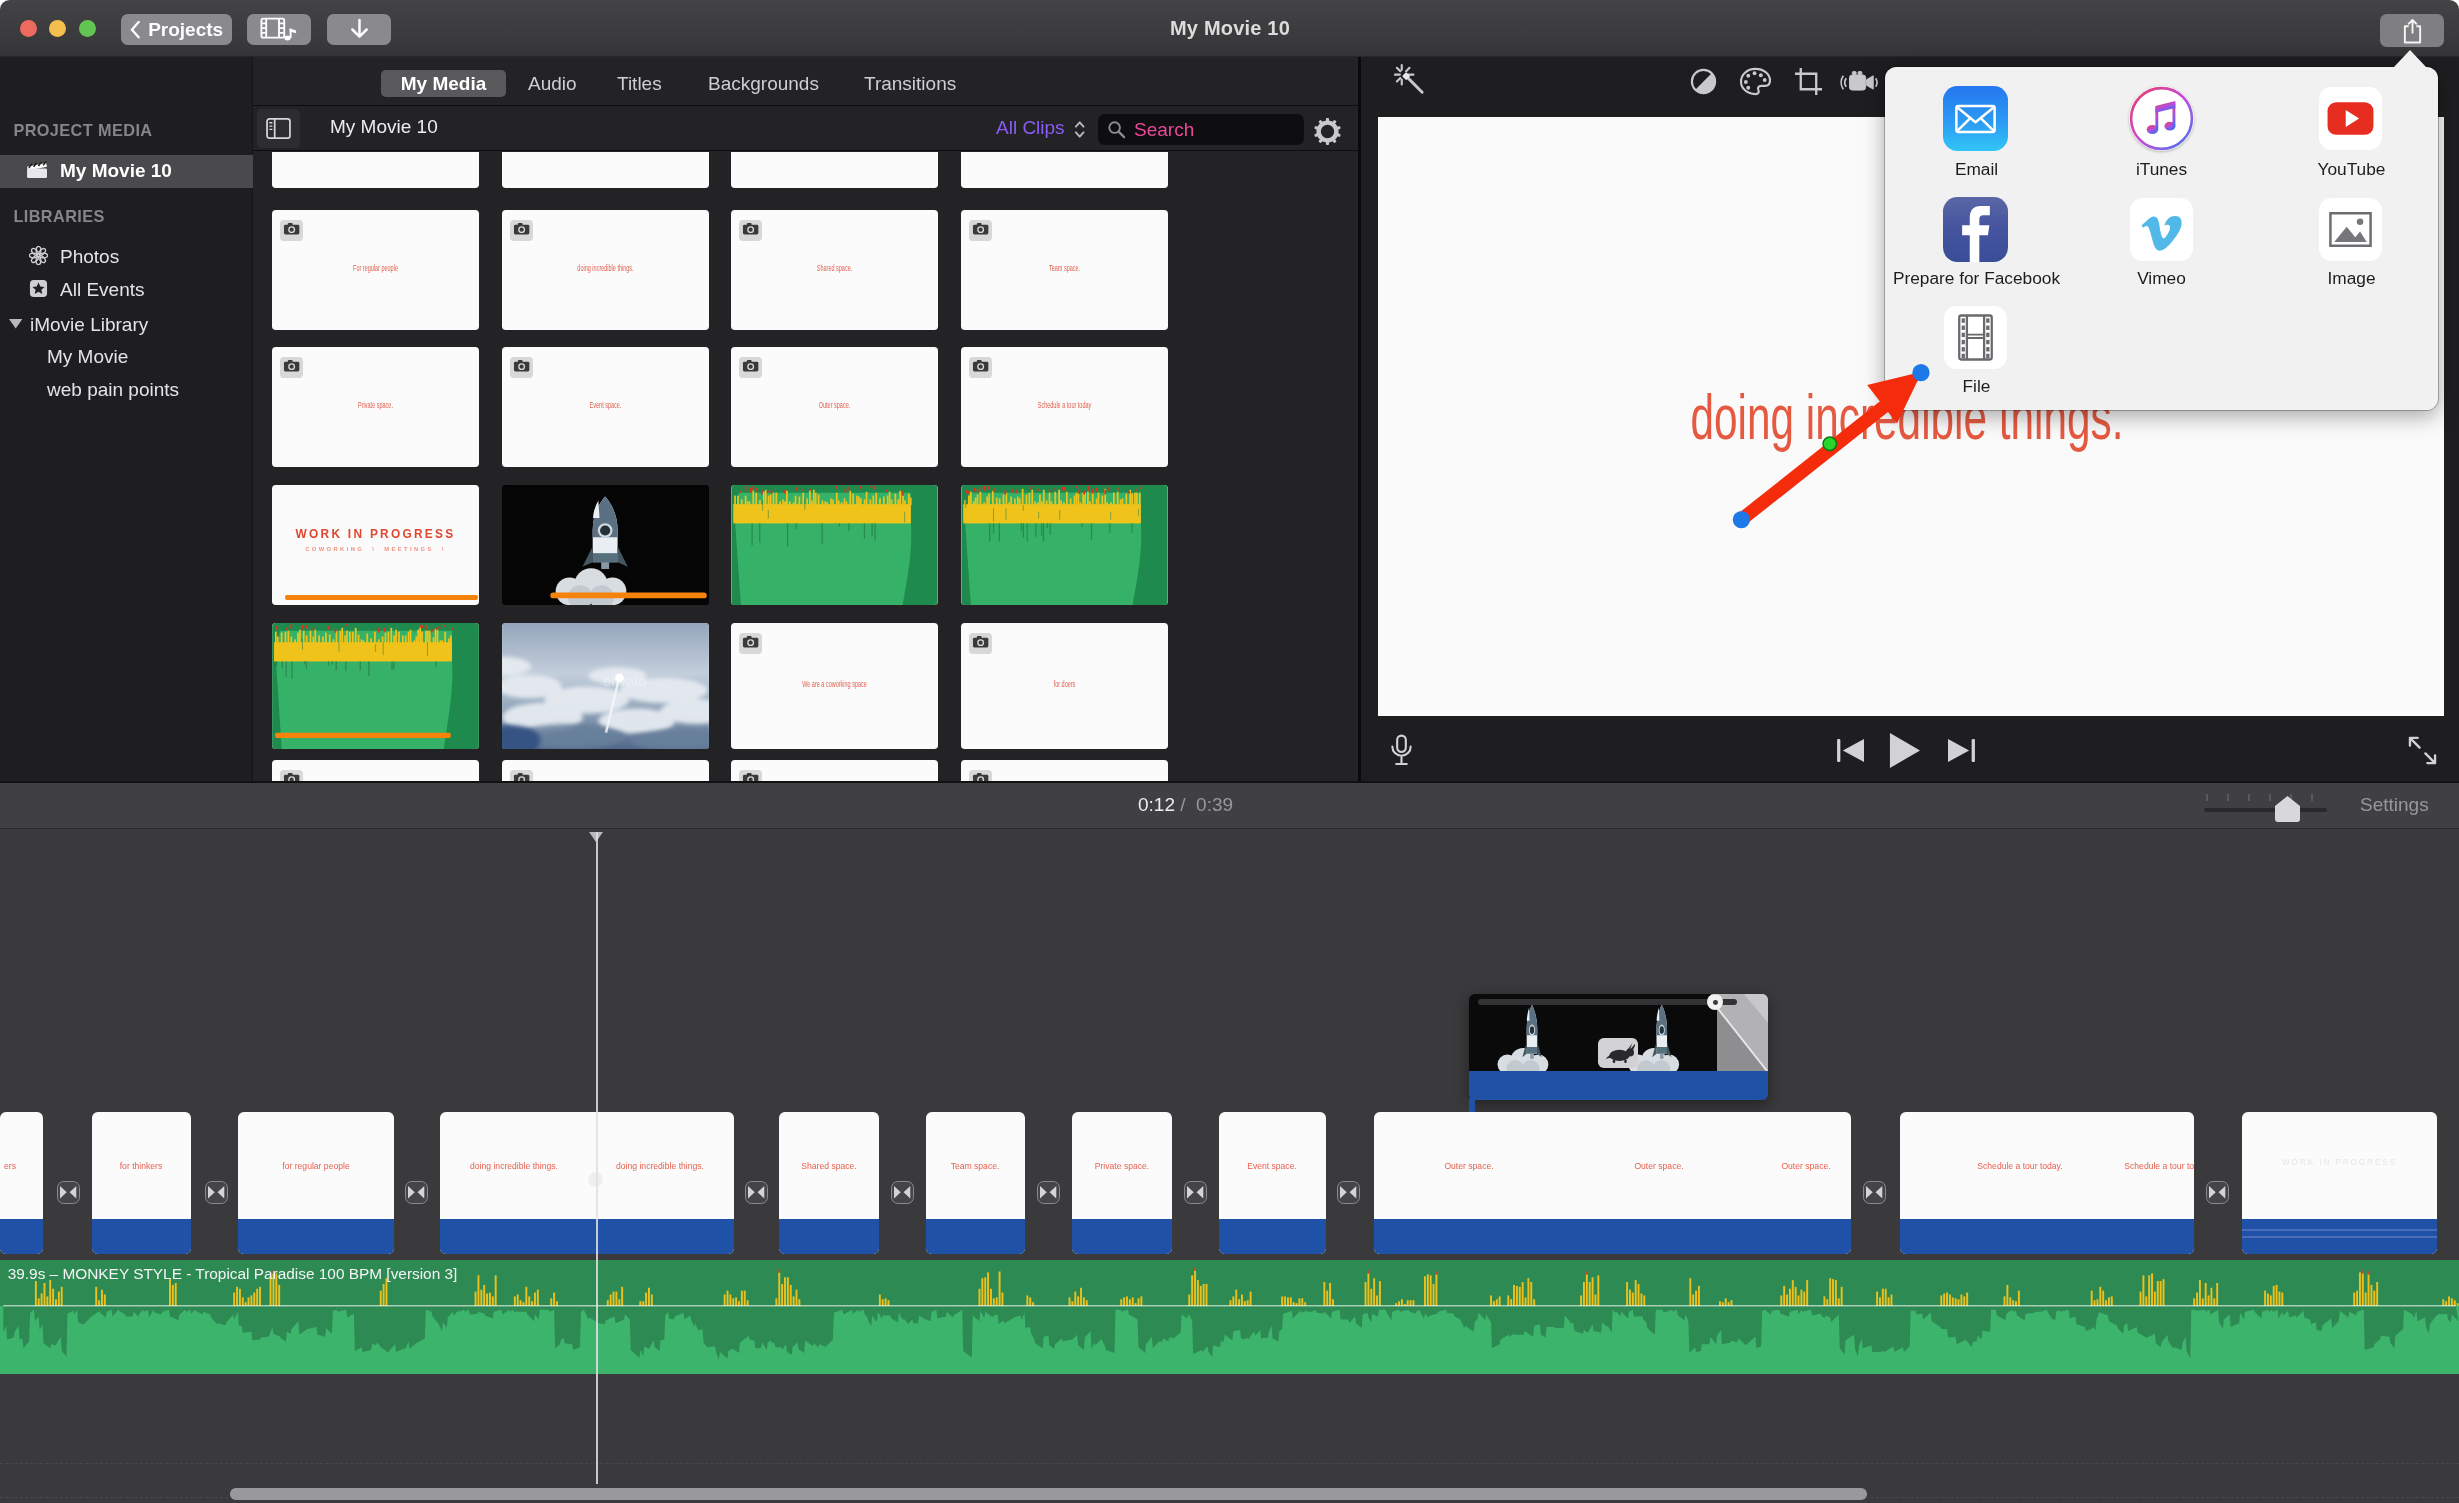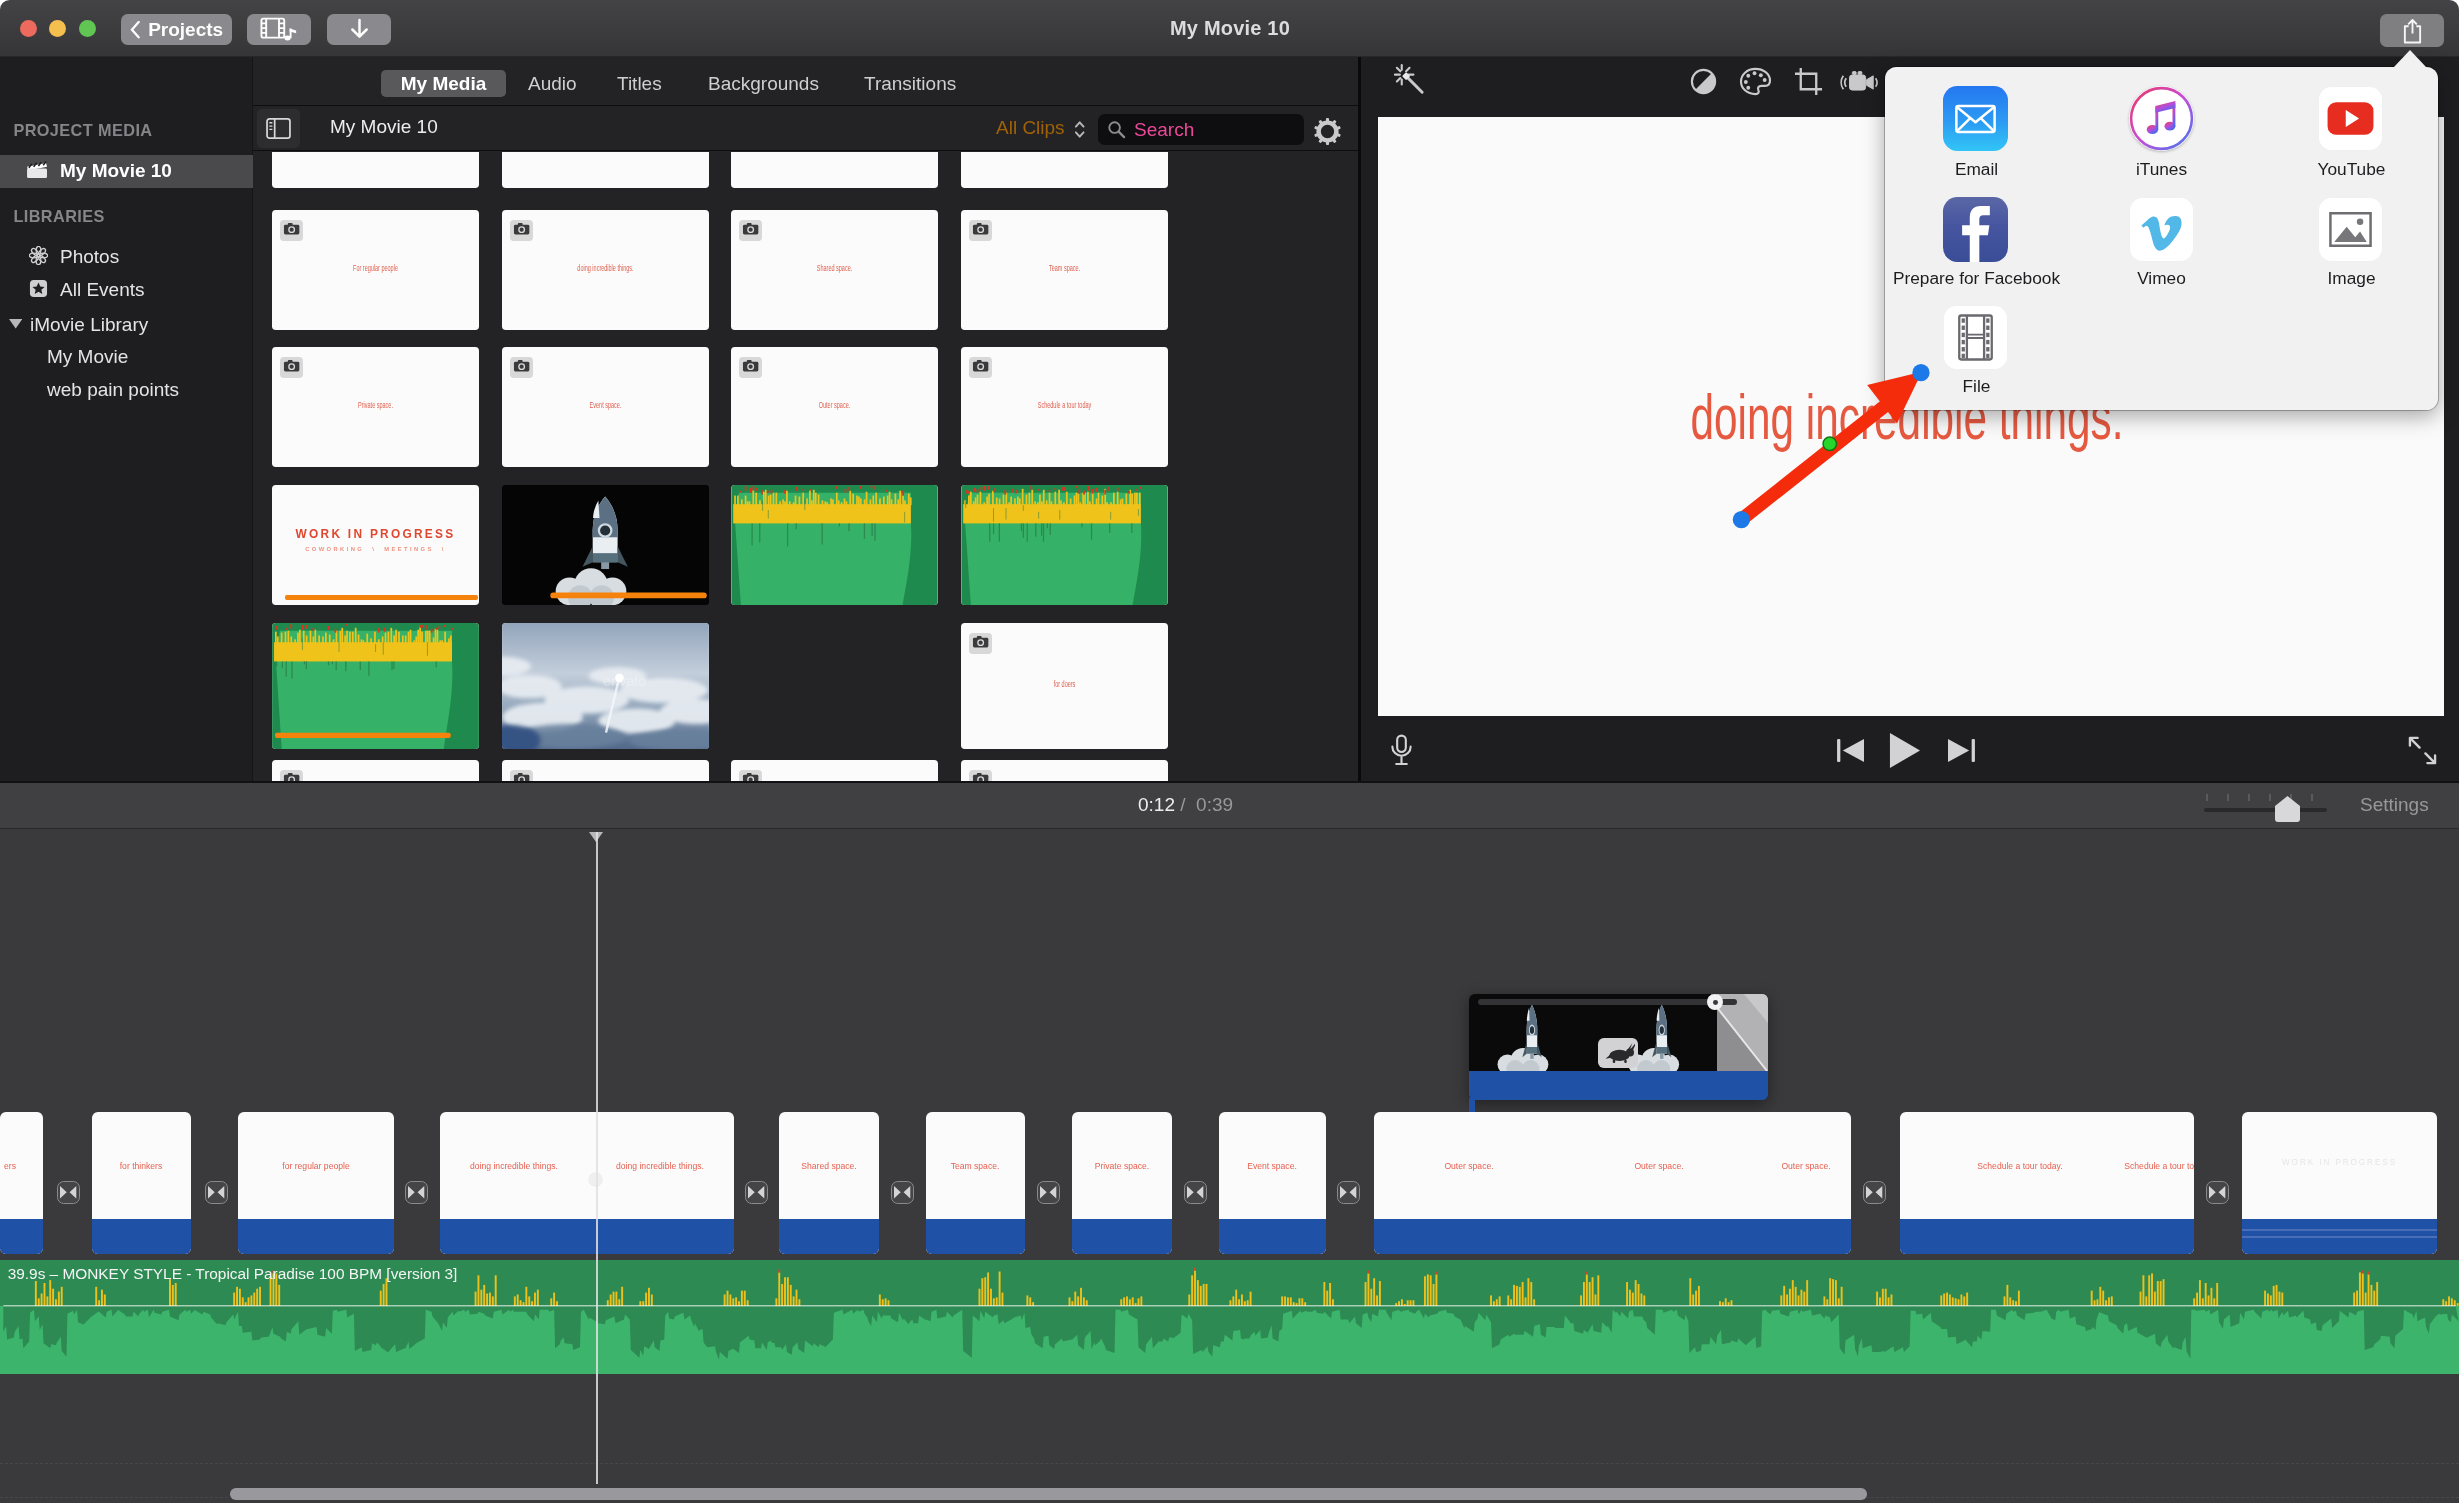--- a/index.html
+++ b/index.html
@@ -143,21 +143,21 @@
 <div class="abs" style="left:266px;top:118px">
       <svg class="abs" style="" width="25" height="21" viewBox="0 0 26 22" xmlns="http://www.w3.org/2000/svg">
         <g stroke="#d8d8da" stroke-width="1.8" fill="none">
 <rect x="1" y="1" width="24" height="20" rx="2.5"></rect>
           <path d="M9 1 V21"></path>
 <path d="M3.4 5 H6.6 M3.4 8.5 H6.6 M3.4 12 H6.6" stroke-width="1.4"></path>
         </g>
       </svg>
     </div>
 <div class="abs" style="left:330px;top:116px;font-size:19px;color:#ededef;font-weight:400">My Movie 10</div>
-<div class="abs" style="left:996px;top:117px;font-size:19px;color:#a16207">All Clips</div>
+<div class="abs" style="left:996px;top:117px;font-size:19px;color:#8b5cf6">All Clips</div>
 <div class="abs" style="left:1073px;top:118px">
       <svg class="abs" style="" width="13.4" height="23" viewBox="0 0 14 24" xmlns="http://www.w3.org/2000/svg">
         <g stroke="#b8b8ba" stroke-width="2" fill="none" stroke-linecap="round" stroke-linejoin="round">
           <path d="M3 9 L7 4.5 L11 9 M3 15 L7 19.5 L11 15"></path>
         </g>
       </svg>
     </div>
 <div id="searchBox" class="abs"></div>
 <div class="abs" style="left:1107px;top:120px">
       <svg class="abs" style="" width="19" height="19" viewBox="0 0 20 20" xmlns="http://www.w3.org/2000/svg">
@@ -682,20 +682,33 @@
 <g fill="#68809c" opacity=".85" filter="url(#bl)">
               <ellipse cx="70" cy="118" rx="58" ry="13"></ellipse>
               <ellipse cx="185" cy="122" rx="52" ry="11"></ellipse>
               <ellipse cx="0" cy="122" rx="40" ry="12"></ellipse>
             </g>
 <ellipse cx="10" cy="122" rx="30" ry="16" fill="#2c4a7e" opacity=".8" filter="url(#bl)"></ellipse>
             <path d="M108 114 L121 60" stroke="#f4f7fa" stroke-width="2.5" opacity=".85"></path>
 <circle cx="122" cy="57" r="4.5" fill="#ffffff" opacity=".95"></circle>
 <text x="105" y="66" font-size="15" fill="#ffffff" opacity=".3" font-family="Liberation Sans">envato</text>
 </svg>
+        </div>
+        <div class="card" style="left:731px;top:623px;height:126px">
+          <div class="camBadge">
+            <svg class="abs" style="" width="17.3" height="17.3" viewBox="0 0 18 18" xmlns="http://www.w3.org/2000/svg">
+              <g transform="scale(1.0)" fill="#3a3a3c">
+<rect x="1" y="4" width="16" height="10" rx="1.5"></rect>
+<rect x="5" y="2" width="5" height="3" rx="1"></rect>
+<circle cx="9" cy="9" r="3.6" fill="#d8d8d8"></circle>
+                <circle cx="9" cy="9" r="2.2" fill="#3a3a3c"></circle>
+              </g>
+            </svg>
+          </div>
+          <div class="cardTxt" style="top:56px">We are a coworking space</div>
         </div>
         <div class="card" style="left:961px;top:623px;height:126px">
           <div class="camBadge">
             <svg class="abs" style="" width="17.3" height="17.3" viewBox="0 0 18 18" xmlns="http://www.w3.org/2000/svg">
               <g transform="scale(1.0)" fill="#3a3a3c">
 <rect x="1" y="4" width="16" height="10" rx="1.5"></rect>
 <rect x="5" y="2" width="5" height="3" rx="1"></rect>
 <circle cx="9" cy="9" r="3.6" fill="#d8d8d8"></circle>
                 <circle cx="9" cy="9" r="2.2" fill="#3a3a3c"></circle>
               </g>

